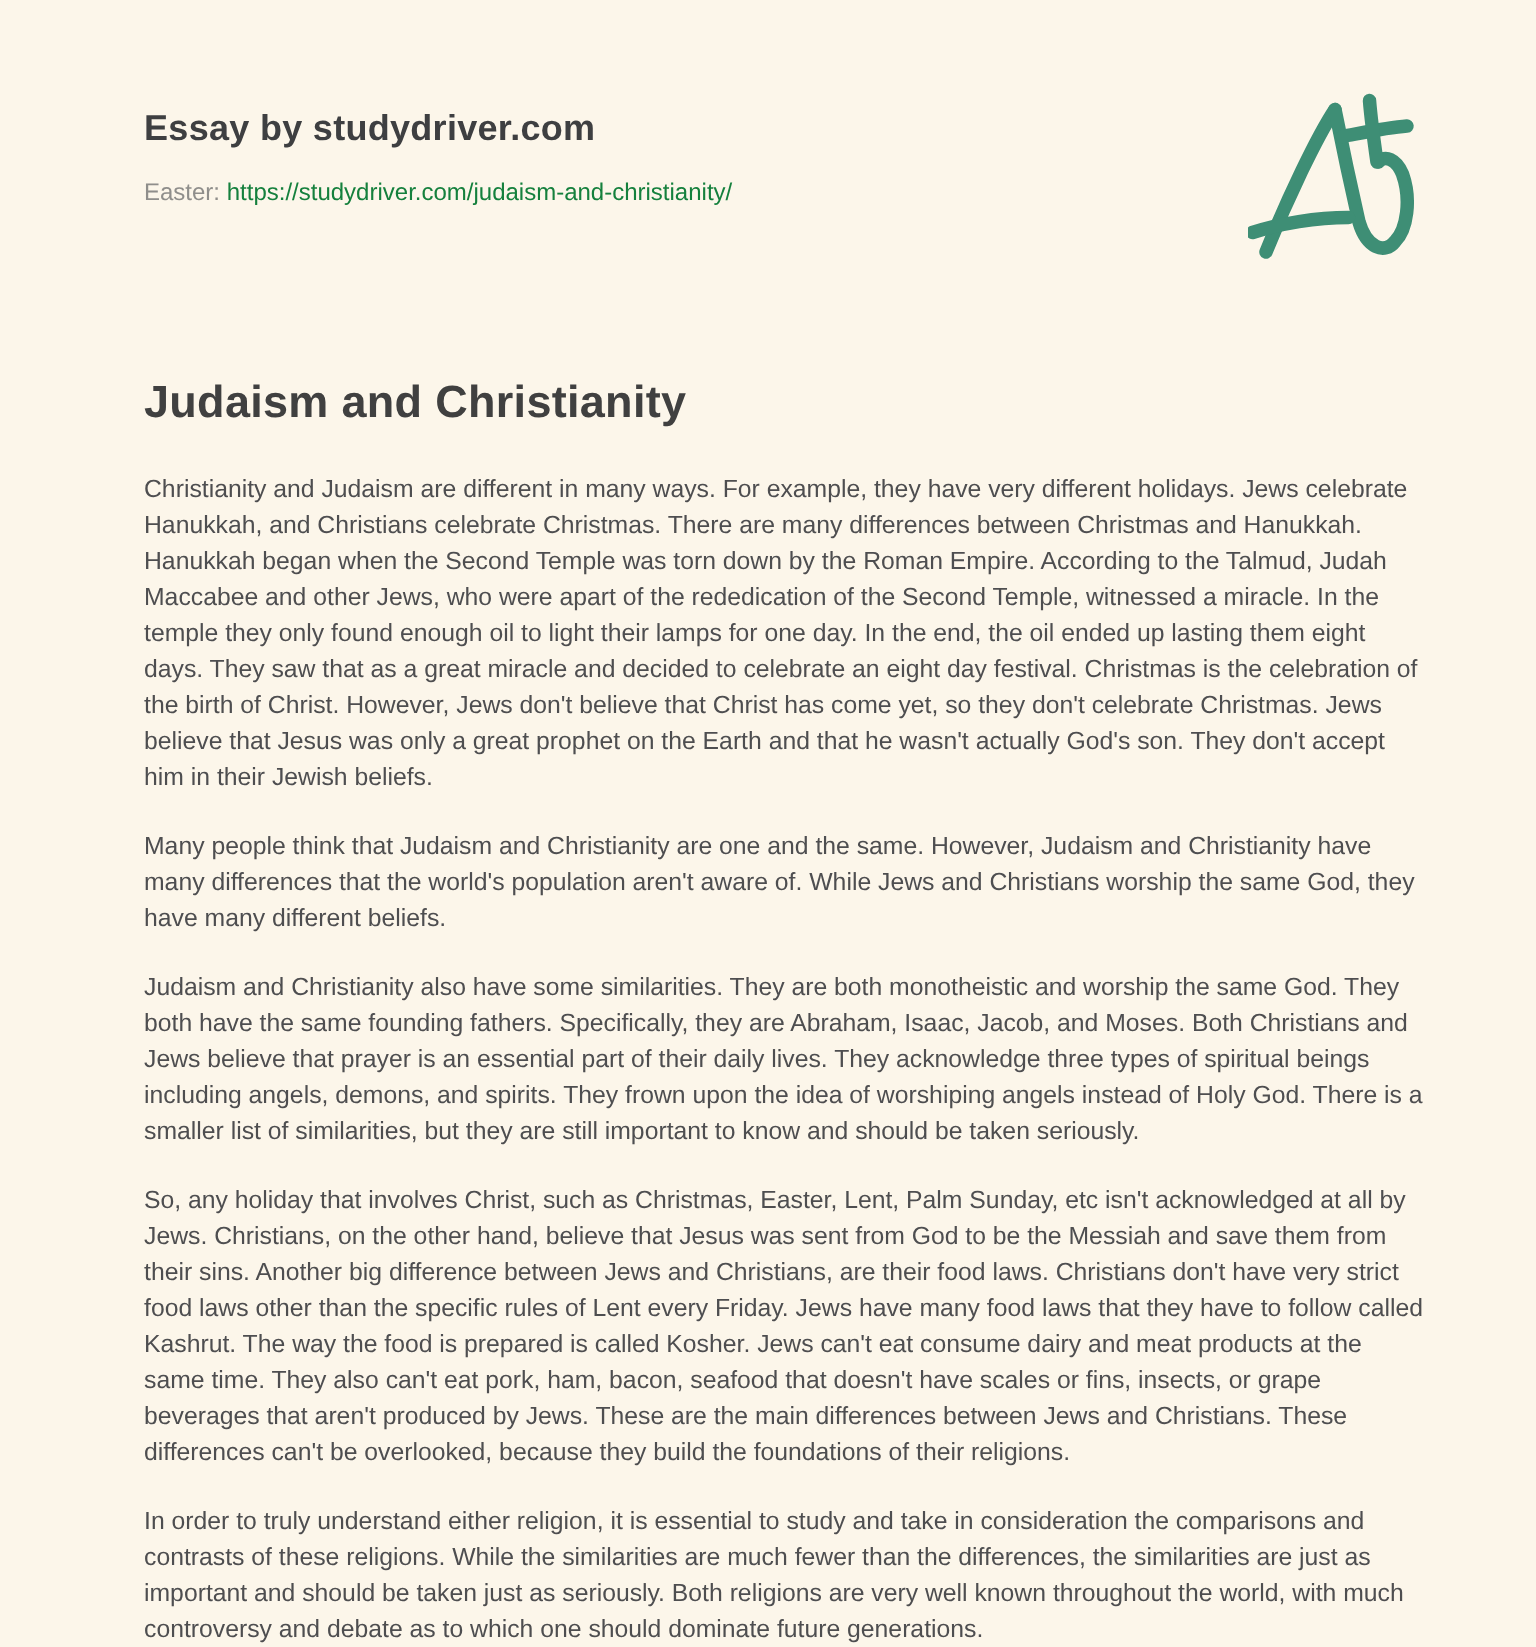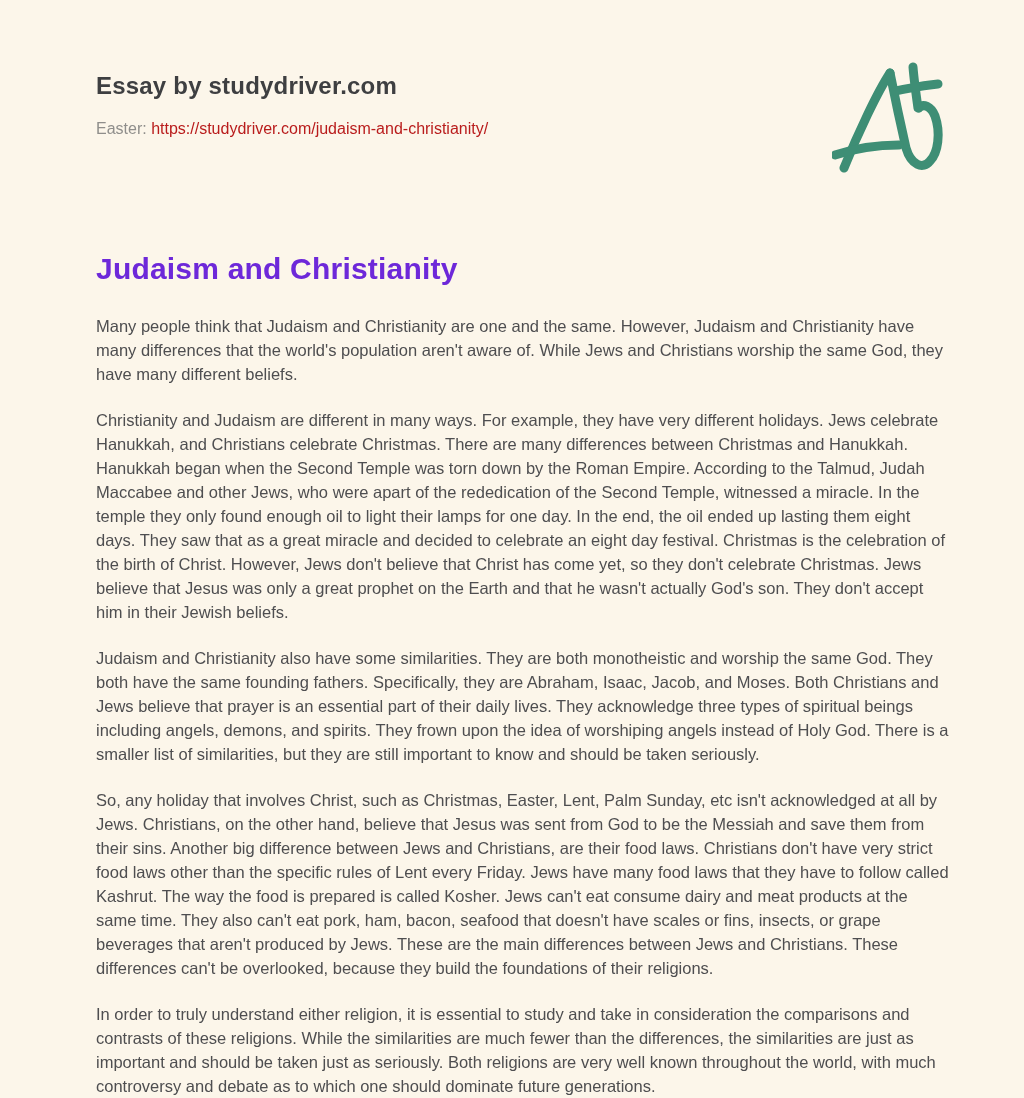--- a/index.html
+++ b/index.html
@@ -34,37 +34,37 @@
     color: #3e3f41;
     letter-spacing: 0.2px;
   }
   .source-line {
     margin-top: 18px;
     font-size: 16px;
     line-height: 22px;
     color: #8f8e8b;
   }
   .source-link {
-    color: #b91c1c;
+    color: #15803d;
     text-decoration: none;
     cursor: pointer;
   }
   .logo-wrap {
     position: absolute;
     left: 832px;
     top: 58px;
     width: 112px;
     height: 115px;
   }
   .essay-title {
     margin: 110px 0 26px 0;
     font-size: 30px;
     line-height: 38px;
     font-weight: bold;
-    color: #6d28d9;
+    color: #404040;
     letter-spacing: 0.2px;
   }
   .essay-body p {
     margin: 0 0 22px 0;
     font-size: 16.5px;
     line-height: 24px;
     color: #4e4e50;
     white-space: pre;
   }
 </style>
@@ -95,32 +95,32 @@
           <path d="M62,33 C78,30 92,27 105,26"></path>
 
           <path d="M80,9 C81,22 83,36 85,50"></path>
         </g>
       </svg>
     </div>
 
     <h2 class="essay-title">Judaism and Christianity</h2>
 
     <div class="essay-body">
-      <p>Many people think that Judaism and Christianity are one and the same. However, Judaism and Christianity have
-many differences that the world's population aren't aware of. While Jews and Christians worship the same God, they
-have many different beliefs.</p>
       <p>Christianity and Judaism are different in many ways. For example, they have very different holidays. Jews celebrate
 Hanukkah, and Christians celebrate Christmas. There are many differences between Christmas and Hanukkah.
 Hanukkah began when the Second Temple was torn down by the Roman Empire. According to the Talmud, Judah
 Maccabee and other Jews, who were apart of the rededication of the Second Temple, witnessed a miracle. In the
 temple they only found enough oil to light their lamps for one day. In the end, the oil ended up lasting them eight
 days. They saw that as a great miracle and decided to celebrate an eight day festival. Christmas is the celebration of
 the birth of Christ. However, Jews don't believe that Christ has come yet, so they don't celebrate Christmas. Jews
 believe that Jesus was only a great prophet on the Earth and that he wasn't actually God's son. They don't accept
 him in their Jewish beliefs.</p>
+      <p>Many people think that Judaism and Christianity are one and the same. However, Judaism and Christianity have
+many differences that the world's population aren't aware of. While Jews and Christians worship the same God, they
+have many different beliefs.</p>
       <p>Judaism and Christianity also have some similarities. They are both monotheistic and worship the same God. They
 both have the same founding fathers. Specifically, they are Abraham, Isaac, Jacob, and Moses. Both Christians and
 Jews believe that prayer is an essential part of their daily lives. They acknowledge three types of spiritual beings
 including angels, demons, and spirits. They frown upon the idea of worshiping angels instead of Holy God. There is a
 smaller list of similarities, but they are still important to know and should be taken seriously.</p>
       <p>So, any holiday that involves Christ, such as Christmas, Easter, Lent, Palm Sunday, etc isn't acknowledged at all by
 Jews. Christians, on the other hand, believe that Jesus was sent from God to be the Messiah and save them from
 their sins. Another big difference between Jews and Christians, are their food laws. Christians don't have very strict
 food laws other than the specific rules of Lent every Friday. Jews have many food laws that they have to follow called
 Kashrut. The way the food is prepared is called Kosher. Jews can't eat consume dairy and meat products at the

